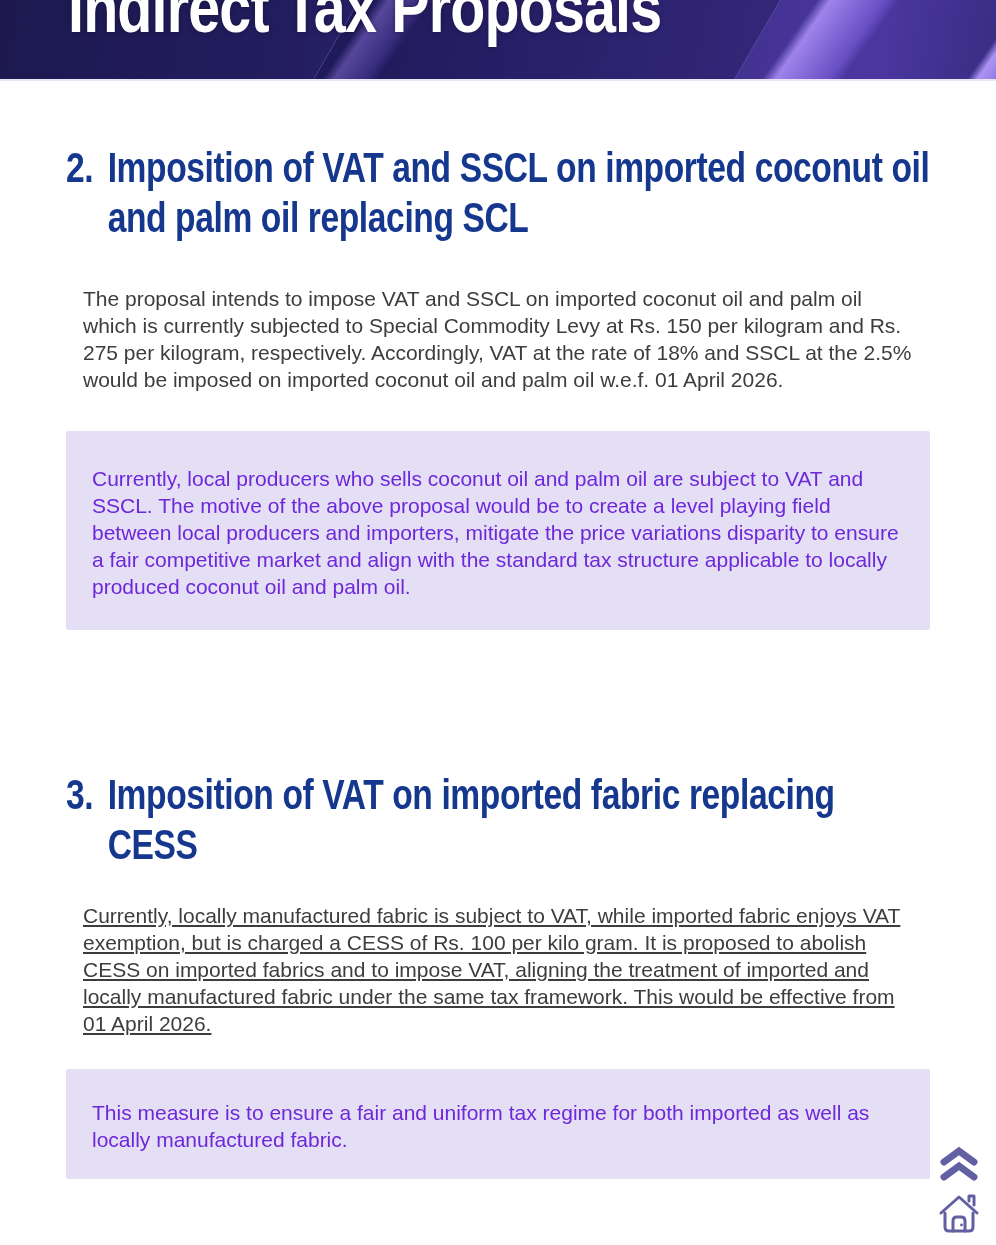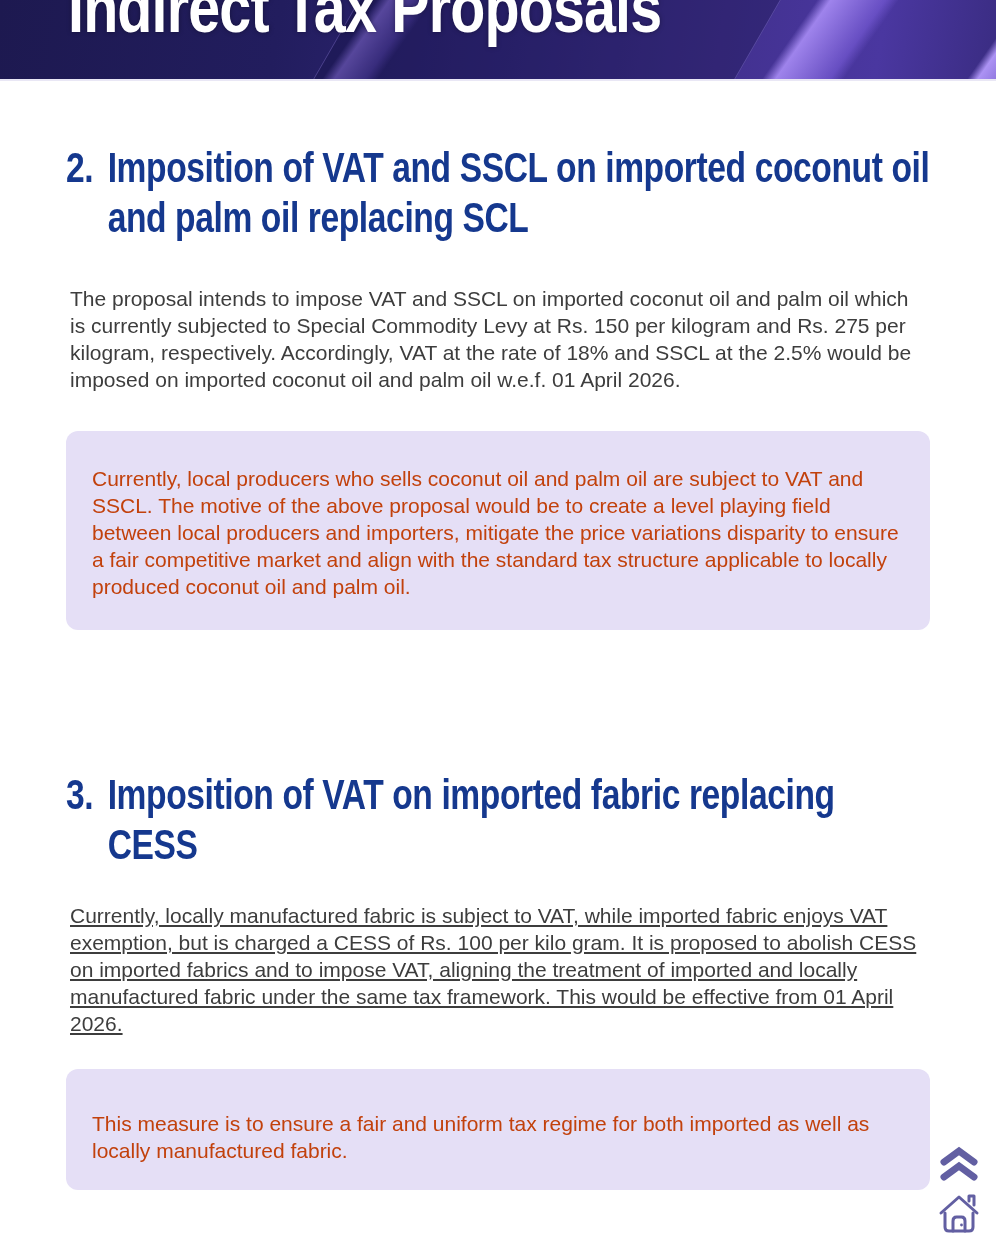--- a/index.html
+++ b/index.html
@@ -55,32 +55,32 @@
     letter-spacing:-0.5px;
     transform:scaleX(0.8); transform-origin:left top; width:125%;
   }
   .h-num { flex:0 0 auto; margin-right:18px; }
   .h-text { flex:1 1 auto; }
   .heading-2 { margin-top:62px; }
   .heading-3 { margin-top:140px; }
   
 
   .body-para {
-    color:#3d3d3d; font-size:21px; line-height:27px; margin:4px;
+    color:#3d3d3d; font-size:21px; line-height:27px; margin:17px;
   }
   .para-1 { margin-top:42px; }
   .para-2 { margin-top:32px;text-decoration:underline; }
 
   .callout {
-    background:#e5dff6; color:#c2410c;
+    background:#e5dff6; color:#6d28d9;
     font-size:21px; line-height:27px;
-    border-radius:12px;
+    border-radius:2px;
   }
   .callout-1 { margin-top:38px; padding:34px 26px 30px 26px; }
-  .callout-2 { margin-top:32px; padding:41px 26px 26px 26px; }
+  .callout-2 { margin-top:32px; padding:30px 26px 26px 26px; }
 
   
   .page-nav {
     position:absolute; right:8px; top:1146px; width:58px;
     display:flex; flex-direction:column; align-items:center; gap:8px;
   }
   .nav-btn { width:46px; display:flex; justify-content:center; cursor:pointer; background:none; border:none; padding:0; }
   .nav-btn svg { display:block; }
 </style>
 </head>

